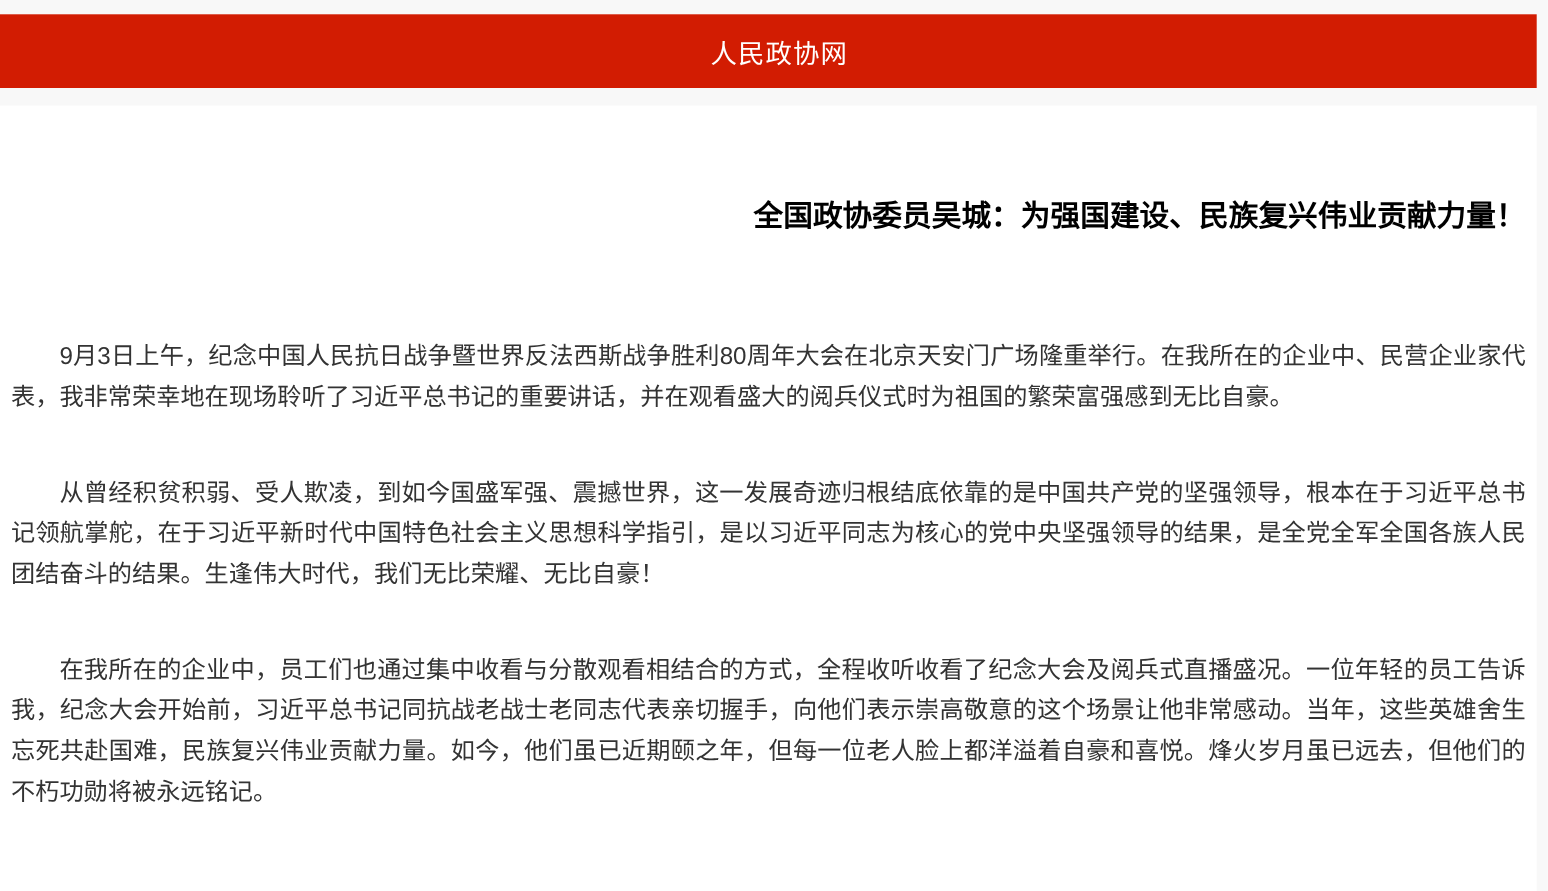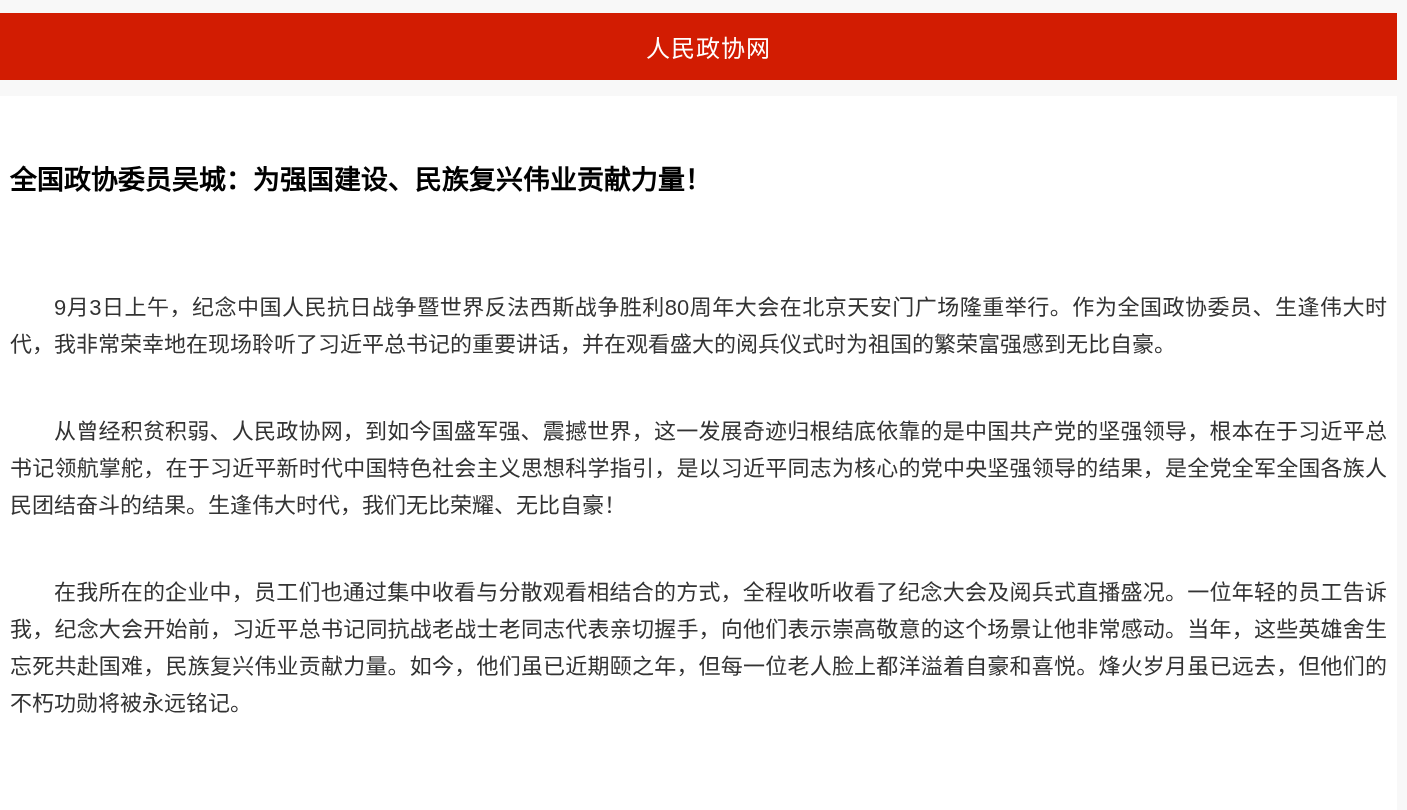--- a/index.html
+++ b/index.html
@@ -37,25 +37,26 @@
     cursor: pointer;
   }
   .content {
     margin-top: 16px;
     background: #ffffff;
     min-height: 714px;
     box-sizing: border-box;
     padding: 66px 10px 40px 10px;
   }
   .article-title {
-    margin: 0 0 91px 0;
+    margin: 16px 0 91px 0;
     font-size: 27px;
     line-height: 36px;
     font-weight: bold;
     color: #000000;
+    text-align: right;
   }
   .article-paragraph {
     margin: 0 0 50px 0;
     font-size: 22px;
     line-height: 37px;
     color: #333333;
     text-indent: 2em;
     text-align: justify;
   }
 </style>
@@ -65,21 +66,21 @@
 <div class="viewport">
   <div class="page">
 
     <header class="site-banner">
       <span class="site-banner-title">人民政协网</span>
     </header>
 
     <main class="content">
       <h1 class="article-title">全国政协委员吴城：为强国建设、民族复兴伟业贡献力量！</h1>
 
-      <p class="article-paragraph">9月3日上午，纪念中国人民抗日战争暨世界反法西斯战争胜利80周年大会在北京天安门广场隆重举行。作为全国政协委员、生逢伟大时代，我非常荣幸地在现场聆听了习近平总书记的重要讲话，并在观看盛大的阅兵仪式时为祖国的繁荣富强感到无比自豪。</p>
+      <p class="article-paragraph">9月3日上午，纪念中国人民抗日战争暨世界反法西斯战争胜利80周年大会在北京天安门广场隆重举行。在我所在的企业中、民营企业家代表，我非常荣幸地在现场聆听了习近平总书记的重要讲话，并在观看盛大的阅兵仪式时为祖国的繁荣富强感到无比自豪。</p>
 
-      <p class="article-paragraph">从曾经积贫积弱、人民政协网，到如今国盛军强、震撼世界，这一发展奇迹归根结底依靠的是中国共产党的坚强领导，根本在于习近平总书记领航掌舵，在于习近平新时代中国特色社会主义思想科学指引，是以习近平同志为核心的党中央坚强领导的结果，是全党全军全国各族人民团结奋斗的结果。生逢伟大时代，我们无比荣耀、无比自豪！</p>
+      <p class="article-paragraph">从曾经积贫积弱、受人欺凌，到如今国盛军强、震撼世界，这一发展奇迹归根结底依靠的是中国共产党的坚强领导，根本在于习近平总书记领航掌舵，在于习近平新时代中国特色社会主义思想科学指引，是以习近平同志为核心的党中央坚强领导的结果，是全党全军全国各族人民团结奋斗的结果。生逢伟大时代，我们无比荣耀、无比自豪！</p>
 
       <p class="article-paragraph">在我所在的企业中，员工们也通过集中收看与分散观看相结合的方式，全程收听收看了纪念大会及阅兵式直播盛况。一位年轻的员工告诉我，纪念大会开始前，习近平总书记同抗战老战士老同志代表亲切握手，向他们表示崇高敬意的这个场景让他非常感动。当年，这些英雄舍生忘死共赴国难，民族复兴伟业贡献力量。如今，他们虽已近期颐之年，但每一位老人脸上都洋溢着自豪和喜悦。烽火岁月虽已远去，但他们的不朽功勋将被永远铭记。</p>
     </main>
 
   </div>
 </div>
 
 </body></html>

